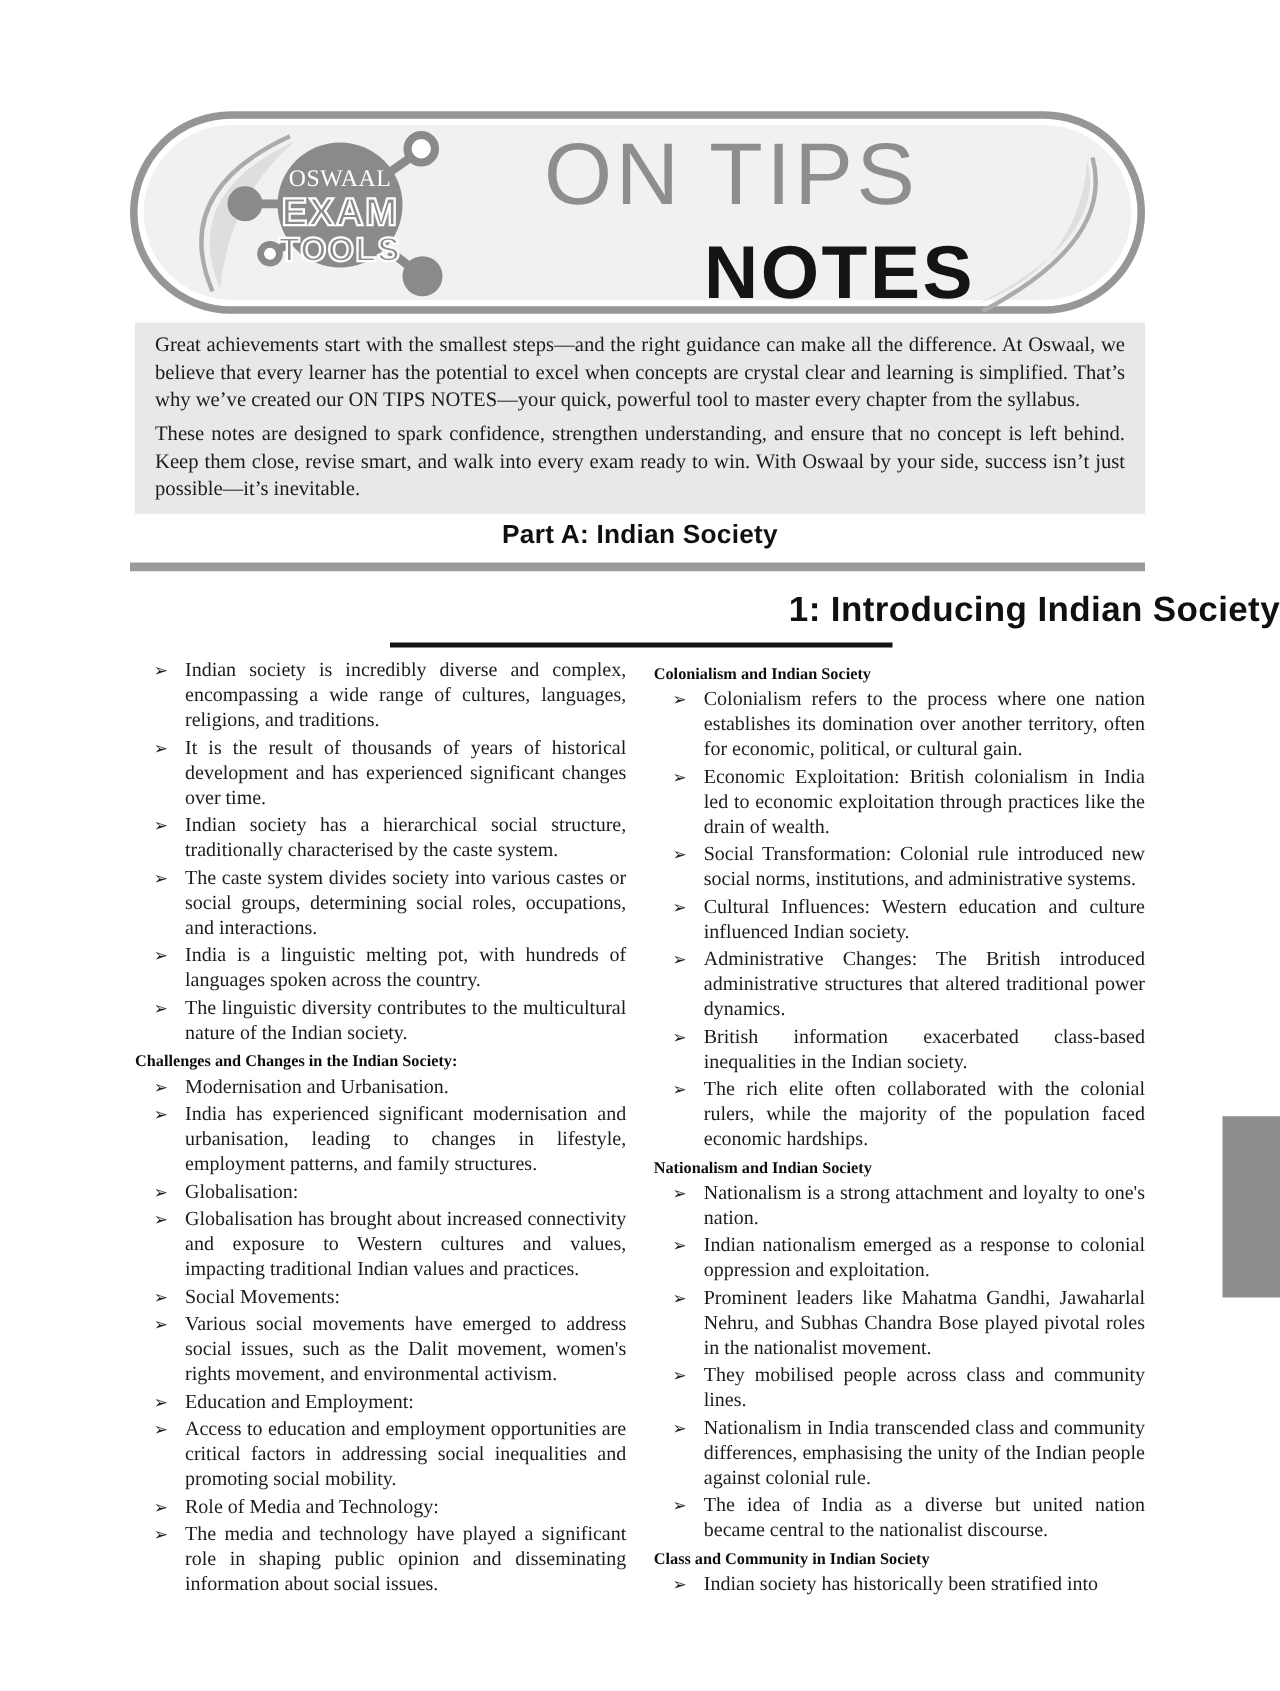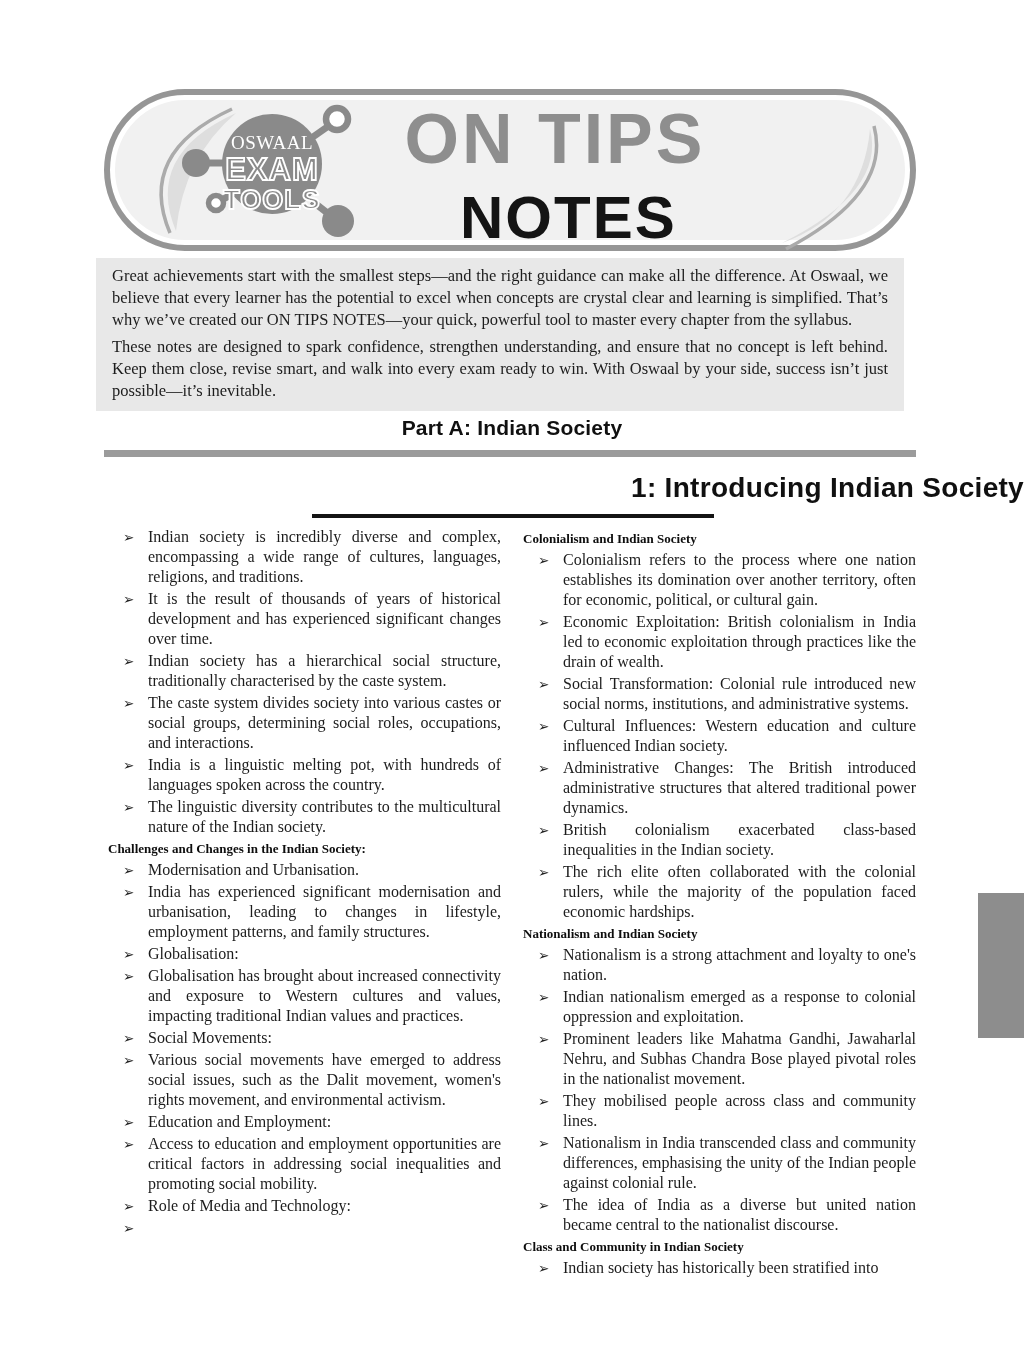--- a/index.html
+++ b/index.html
@@ -11,33 +11,33 @@
   
   .header-pill {
     position:absolute; left:104px; top:89px; width:812px; height:162px;
     box-sizing:border-box; border:6px solid #969696; border-radius:88px;
     background:#f1f1f1; box-shadow: inset 0 0 0 5px #ffffff;
   }
   .crescent-left  { position:absolute; left:14px;  top:10px; }
   .crescent-right { position:absolute; right:18px; top:28px; }
   .logo-svg { position:absolute; left:62px; top:6px; }
   .title-ontips {
-    position:absolute; left:265px; top:8px; width:360px; text-align:center;
-    font-family:"Liberation Sans", sans-serif; font-weight:bold;
+    position:absolute; left:265px; top:8px; width:360px; text-align:right;
+    font-family:"Liberation Sans", sans-serif; font-weight:normal;
     font-size:70px; line-height:72px; letter-spacing:3px; color:#8e8e8e;
   }
   .title-notes {
-    position:absolute; left:350px; top:92px; width:320px; text-align:left;
+    position:absolute; left:350px; top:92px; width:320px; text-align:right;
     font-family:"Liberation Sans", sans-serif; font-weight:bold;
     font-size:60px; line-height:62px; letter-spacing:2px; color:#141414;
   }
 
   
   .intro-box {
-    position:absolute; left:96px; top:258px; width:808px; box-sizing:border-box;
+    position:absolute; left:108px; top:258px; width:808px; box-sizing:border-box;
     background:#e8e8e8; padding:7px 16px 9px;
     font-size:16.5px; line-height:22px; text-align:justify; color:#1c1c1c;
   }
   .intro-box p { margin:0; }
   .intro-box p + p { margin-top:5px; }
 
   
   .part-title {
     position:absolute; left:0; top:416px; width:100%; text-align:center;
     font-family:Liberation Sans, sans-serif; font-weight:bold;
@@ -174,20 +174,21 @@
         <div class="bullet-item">
           <span class="glyph">➢</span>
           <span class="btext">Access to education and employment opportunities are critical factors in addressing social inequalities and promoting social mobility.</span>
         </div>
         <div class="bullet-item">
           <span class="glyph">➢</span>
           <span class="btext">Role of Media and Technology:</span>
         </div>
         <div class="bullet-item">
           <span class="glyph">➢</span>
+          <span class="btext">The media and technology have played a significant role in shaping public opinion and disseminating information about social issues.</span>
         </div>
       </div>
     <div class="col">
         <div class="col-heading">Colonialism and Indian Society</div>
         <div class="bullet-item">
           <span class="glyph">➢</span>
           <span class="btext">Colonialism refers to the process where one nation establishes its domination over another territory, often for economic, political, or cultural gain.</span>
         </div>
         <div class="bullet-item">
           <span class="glyph">➢</span>
@@ -200,21 +201,21 @@
         <div class="bullet-item">
           <span class="glyph">➢</span>
           <span class="btext">Cultural Influences: Western education and culture influenced Indian society.</span>
         </div>
         <div class="bullet-item">
           <span class="glyph">➢</span>
           <span class="btext">Administrative Changes: The British introduced administrative structures that altered traditional power dynamics.</span>
         </div>
         <div class="bullet-item">
           <span class="glyph">➢</span>
-          <span class="btext">British colonialism exacerbated class-based inequalities in the Indian society.</span>
+          <span class="btext">British information exacerbated class-based inequalities in the Indian society.</span>
         </div>
         <div class="bullet-item">
           <span class="glyph">➢</span>
           <span class="btext">The rich elite often collaborated with the colonial rulers, while the majority of the population faced economic hardships.</span>
         </div>
         <div class="col-heading">Nationalism and Indian Society</div>
         <div class="bullet-item">
           <span class="glyph">➢</span>
           <span class="btext">Nationalism is a strong attachment and loyalty to one's nation.</span>
         </div>

